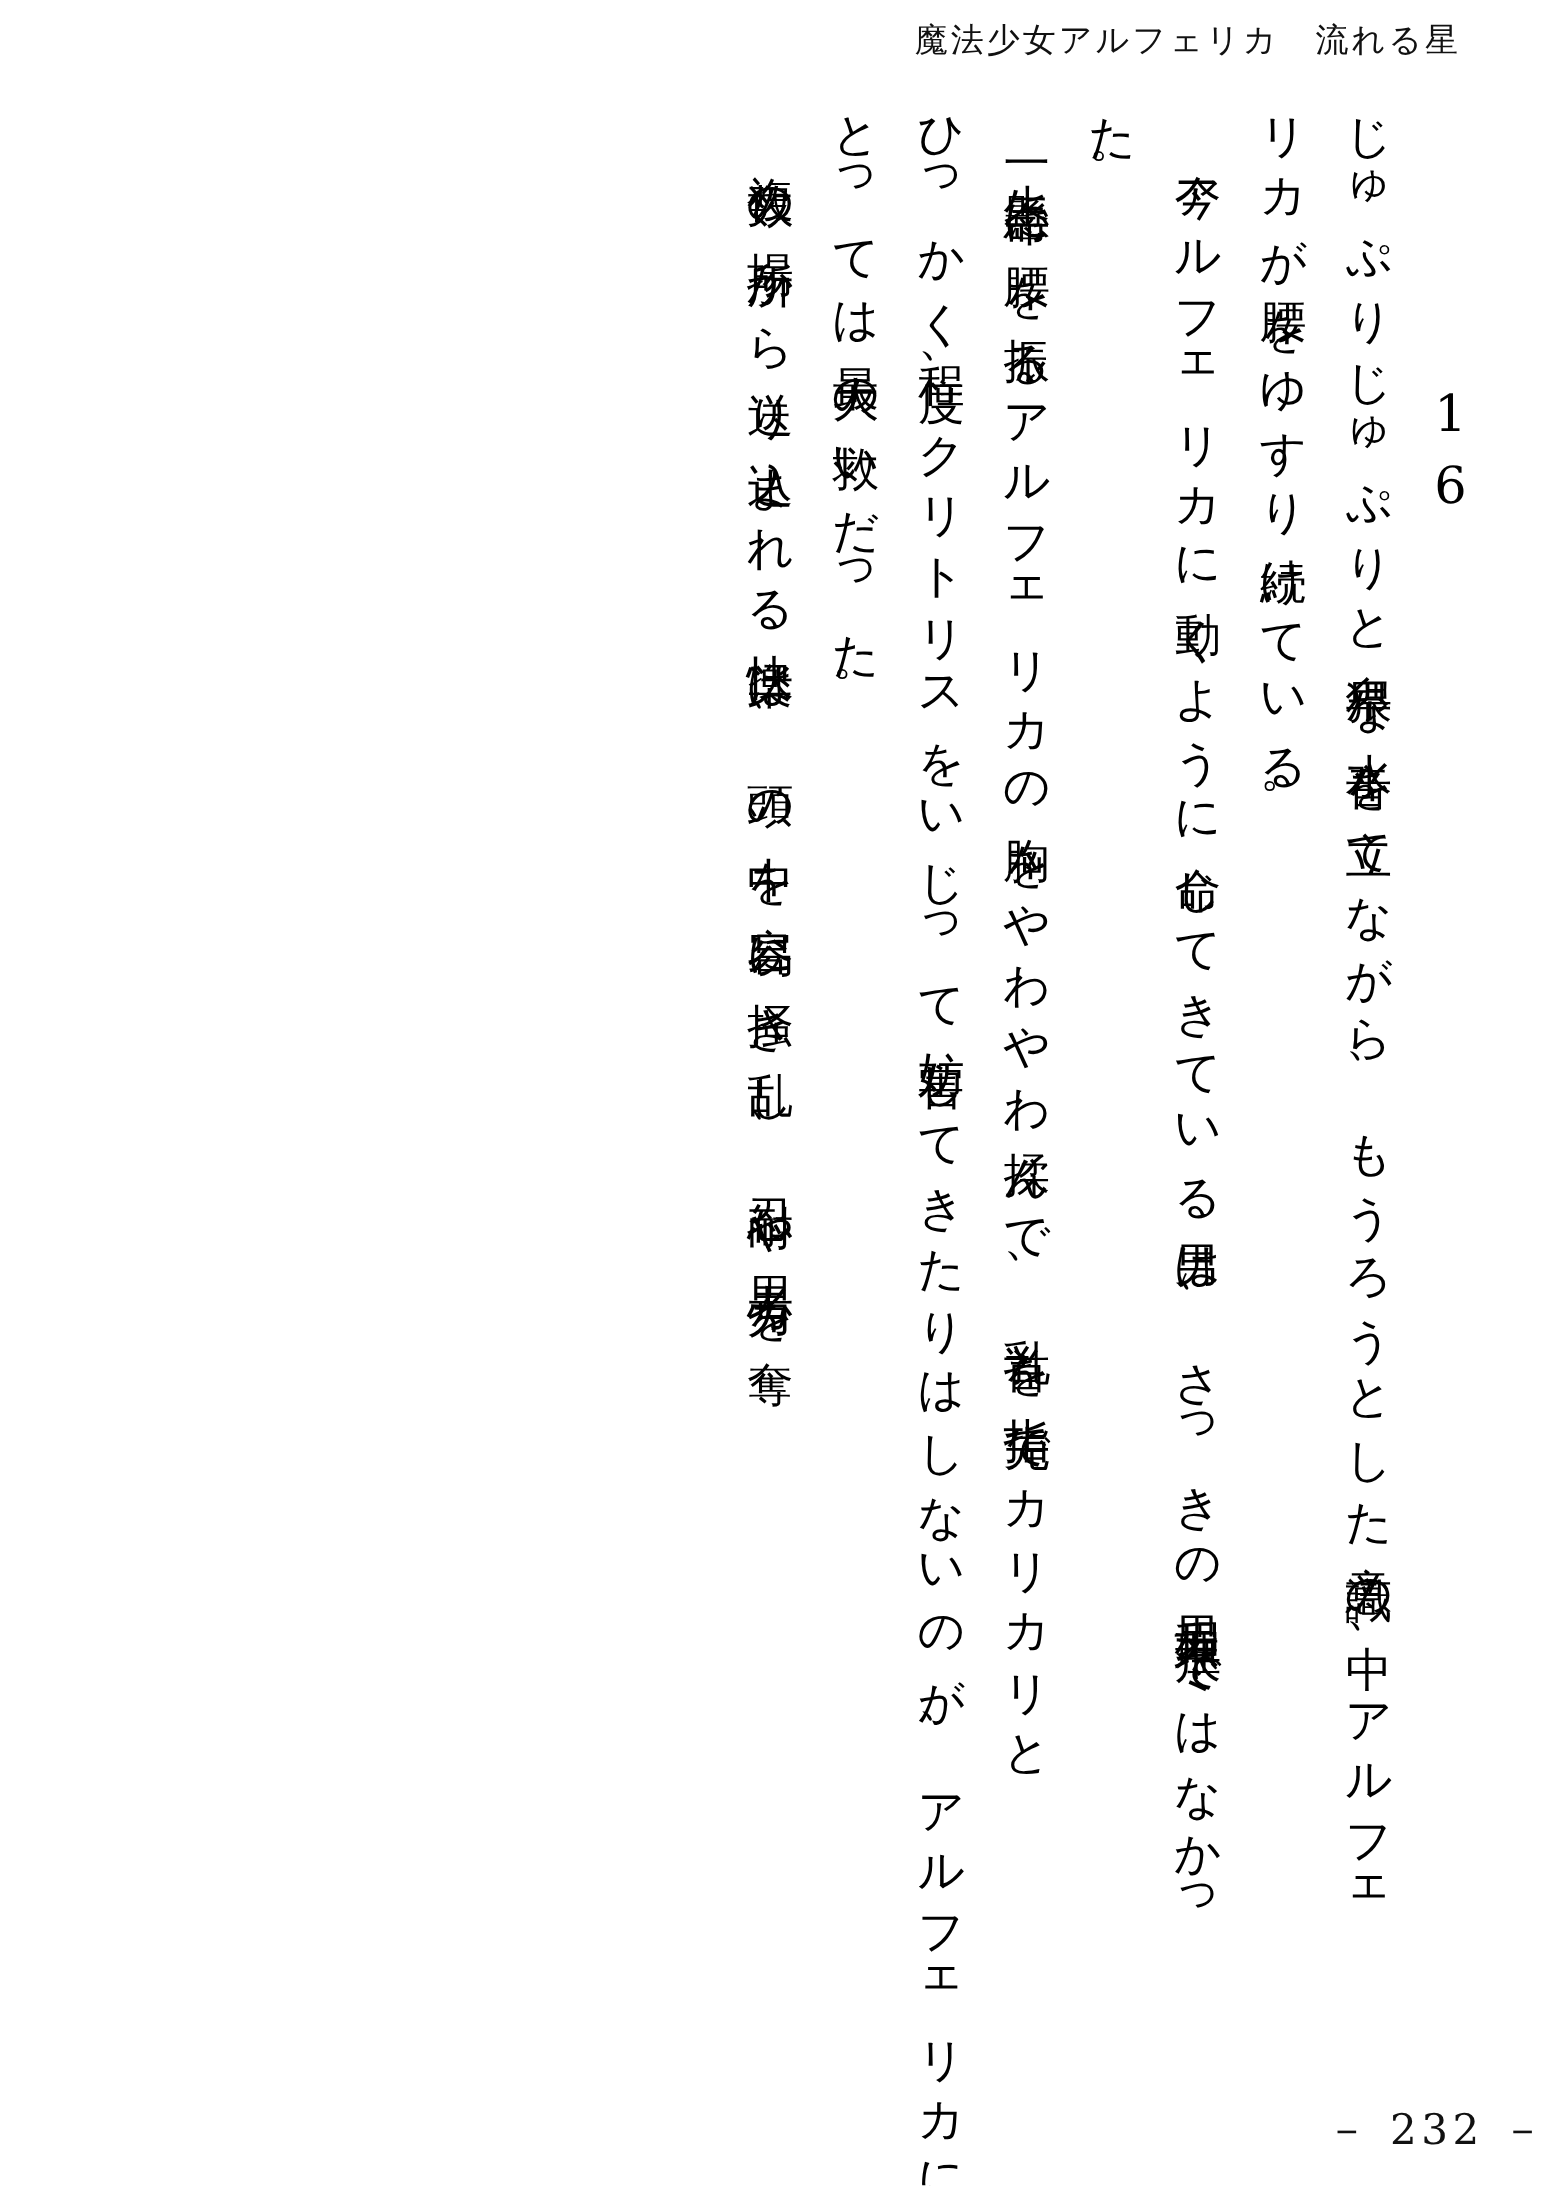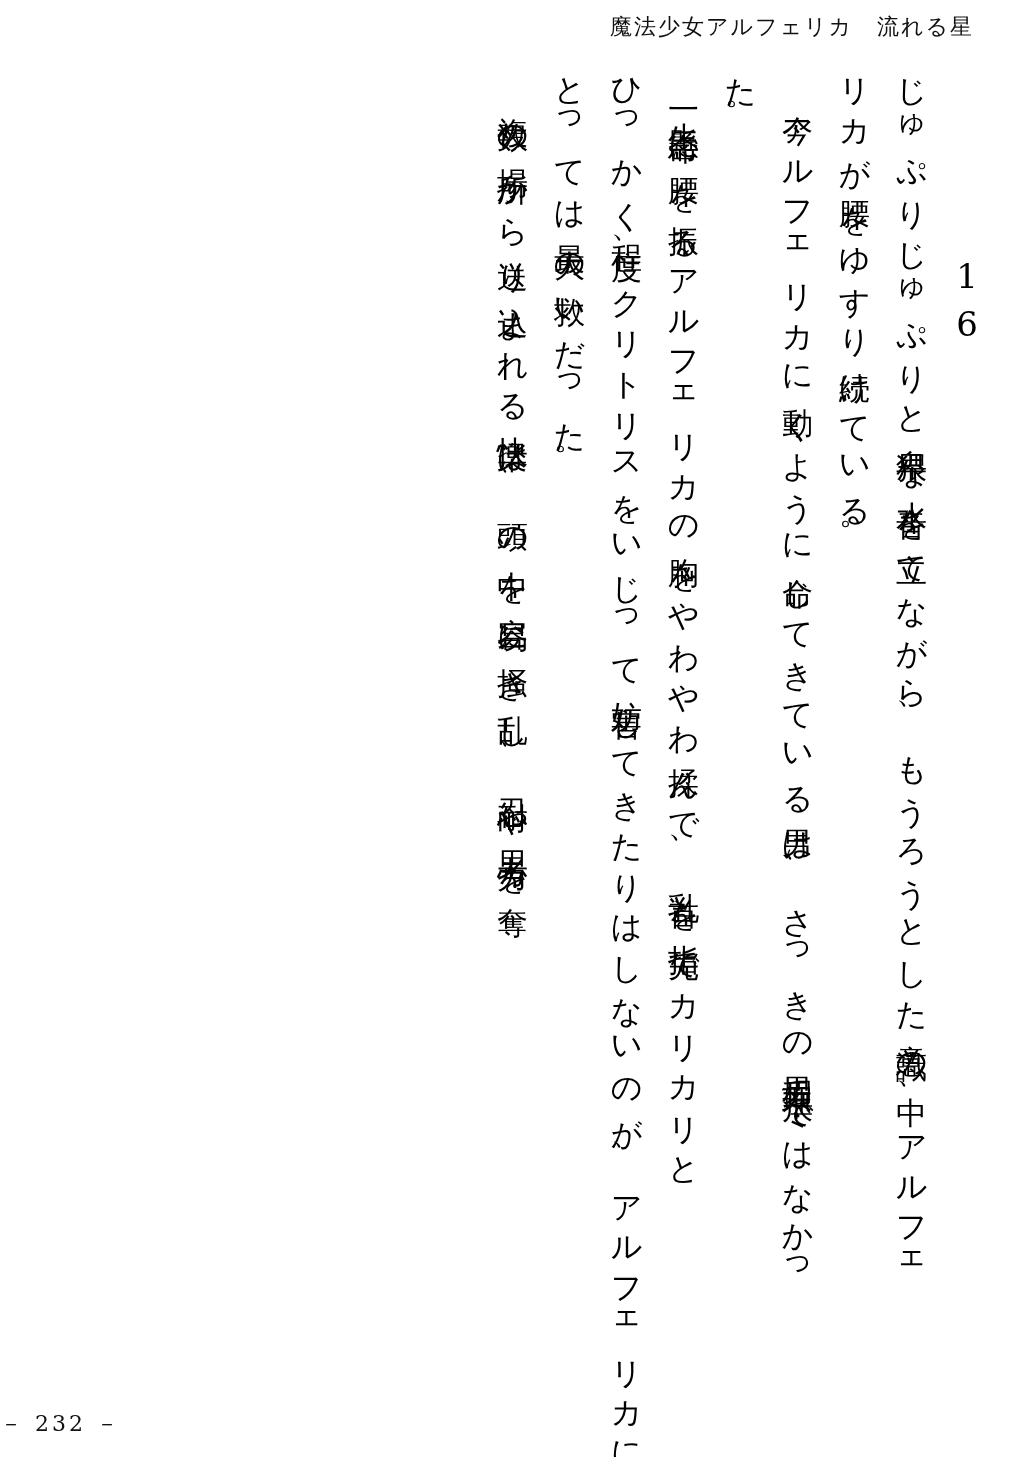--- a/index.html
+++ b/index.html
@@ -52,22 +52,22 @@
     font-size: 34px;
     letter-spacing: 8px;
     padding-top: 200px;
     height: 1100px;
   }
   .footer {
     position: absolute;
     bottom: 18px;
     left: 0;
     width: 100%;
-    text-align: left;
-    font-size: 22px;
+    text-align: right;
+    font-size: 28px;
     letter-spacing: 3px;
     color: #111;
   }
 </style>
 </head>
 <body>
 
 <div class="page">
 
   <div class="header">魔法少女アルフェリカ　流れる星</div>

